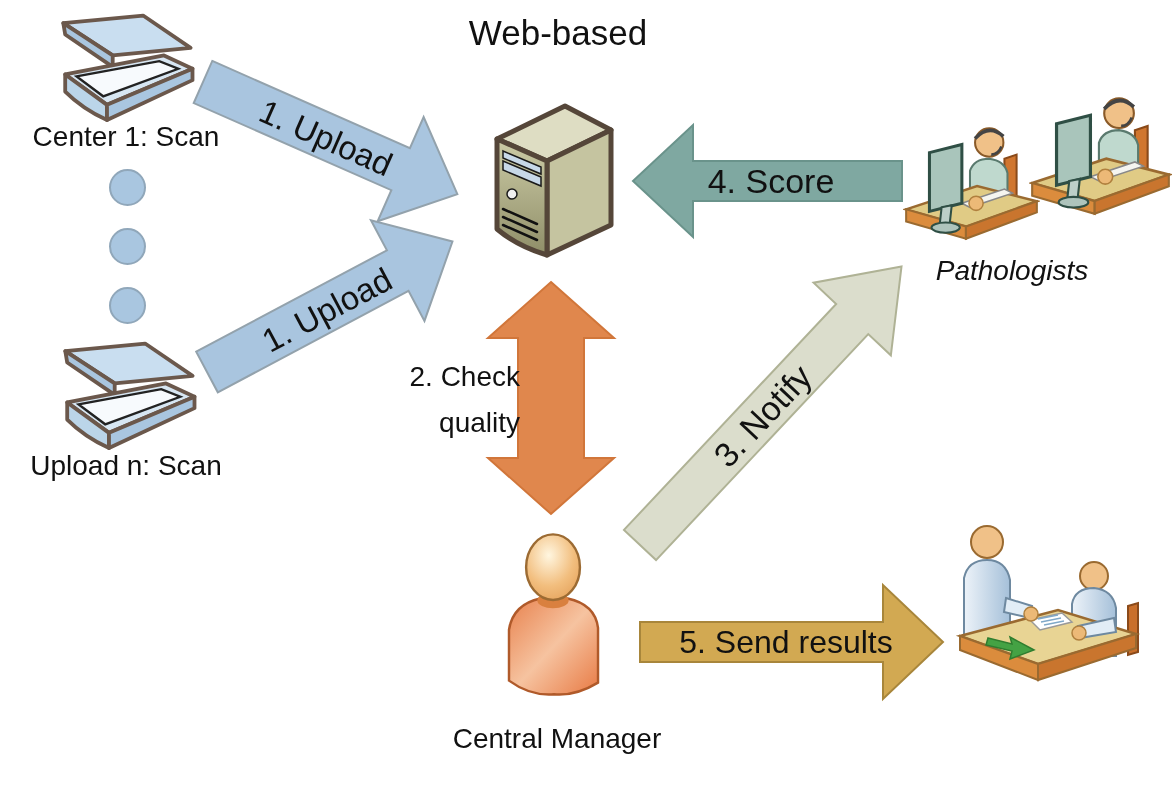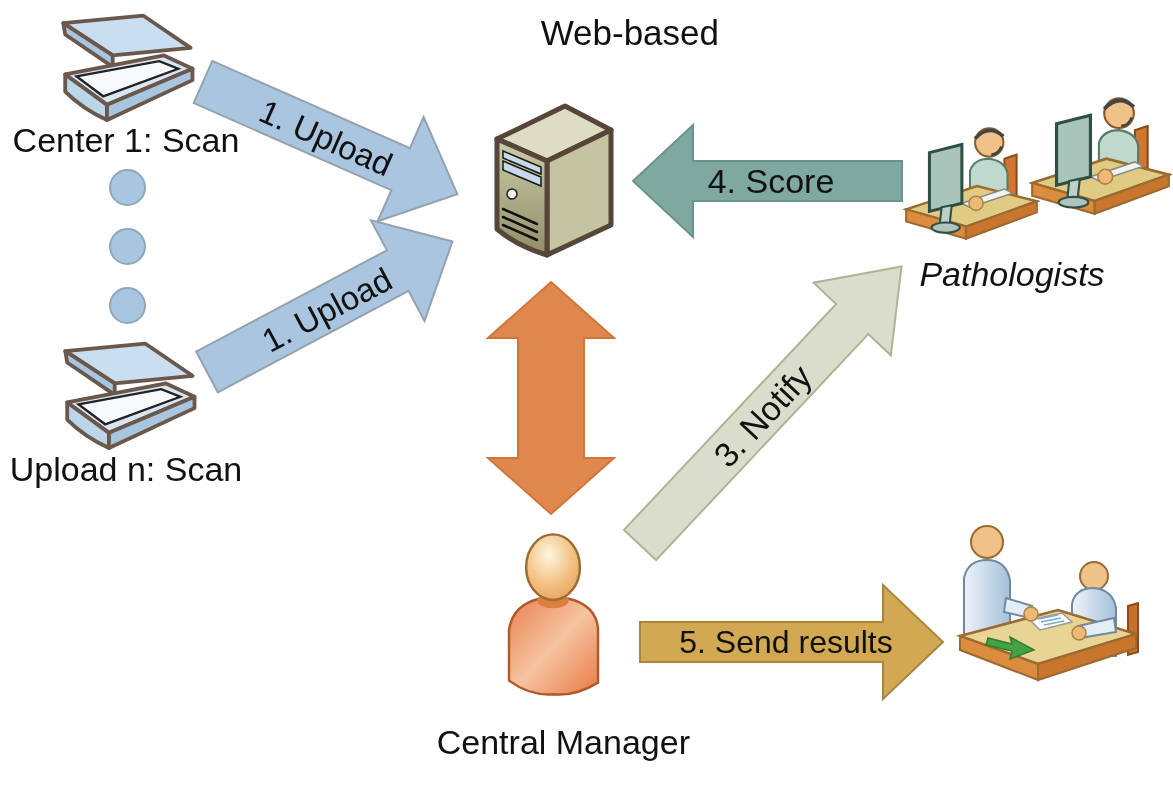--- a/index.html
+++ b/index.html
@@ -1,18 +1,18 @@
 <!DOCTYPE html>
 <html><head>
 <meta charset="utf-8">
 <style>
   html,body{margin:0;padding:0;background:#fff;}
   #canvas{position:relative;width:1173px;height:805px;background:#ffffff;overflow:hidden;
           font-family:"Liberation Sans",sans-serif;}
-  .lbl{position:absolute;color:#111;font-size:34px;line-height:1.18;text-align:center;white-space:nowrap;}
+  .lbl{position:absolute;color:#111;font-size:28px;line-height:1.18;text-align:center;white-space:nowrap;}
   svg{display:block;}
   svg text{font-family:"Liberation Sans",sans-serif;fill:#111;}
   .icon{position:absolute;}
   .dot{position:absolute;width:37px;height:37px;border-radius:50%;background:#A9C6E0;
        border:2px solid #90A7BA;box-sizing:border-box;}
   #arrow-layer{position:absolute;left:0;top:0;}
 </style>
 </head>
 <body>
 
@@ -69,21 +69,21 @@
       <polygon points="14,22 98,14 148,48 66,56" fill="#C9DEF0"></polygon>
       <polygon points="14,22 66,56 66,68 16,34" fill="#A9C6E0"></polygon>
       <polygon points="16,76 120,56 150,70 60,108" fill="#D7E6F2"></polygon>
       <path d="M16,76 L60,108 L60,124 Q34,112 16,94 Z" fill="#BBD5E9"></path>
       <polygon points="60,108 150,70 150,82 60,124" fill="#A9C6E0"></polygon>
     </g>
     <polygon points="28,78 115,62 135,70 56,99" fill="#F7FAFD" stroke="#222" stroke-width="2.5"></polygon>
   </svg>
   <div class="lbl" style="left:8px;top:449px;width:236px;">Upload n: Scan</div>
 
-  <div class="lbl" style="left:397px;top:11px;width:322px;font-size:35px;line-height:43px;text-align:right;">
+  <div class="lbl" style="left:397px;top:11px;width:322px;font-size:35px;line-height:43px;">
     <div>Web-based</div>
   </div>
 
   <svg class="icon" style="left:479px;top:95px;" width="146" height="172" viewBox="0 0 146 172">
     <defs>
       <linearGradient id="srvFront" x1="0" y1="0" x2="0" y2="1">
         <stop offset="0" stop-color="#CCCBA6"></stop>
         <stop offset="1" stop-color="#8F8E68"></stop>
       </linearGradient>
     </defs>
@@ -128,39 +128,43 @@
     <polygon points="3,102 62,119 62,131 3,114" fill="#DB8C3D" stroke="#9A6A30" stroke-width="2"></polygon>
     <polygon points="62,119 132,94 132,105 62,131" fill="#C9752E" stroke="#9A6A30" stroke-width="2"></polygon>
     <polygon points="58,96 100,82 108,86 66,100" fill="#F5F5F0" stroke="#888" stroke-width="1.5"></polygon>
     <polygon points="26,46 58,38 58,96 26,104" fill="#A9C5BB" stroke="#2F4F45" stroke-width="3"></polygon>
     <polygon points="38,100 48,98 46,116 36,118" fill="#BCCFC8" stroke="#2F4F45" stroke-width="2"></polygon>
     <ellipse cx="42" cy="120" rx="14" ry="5" fill="#AEC4BC" stroke="#2F4F45" stroke-width="2"></ellipse>
     <circle cx="72" cy="96" r="7" fill="#ECB977" stroke="#B0803E" stroke-width="1.5"></circle>
   </svg>
   <div class="lbl" style="left:905px;top:254px;width:214px;font-style:italic;">Pathologists</div>
 
+  <div class="lbl" style="left:340px;top:354px;width:180px;text-align:right;line-height:46px;">
+    <div>2. Check</div>
+    <div>quality</div>
+  </div>
 
   <svg class="icon" style="left:495px;top:528px;" width="118" height="181" viewBox="0 0 120 185">
     <defs>
       <radialGradient id="cmHead" cx="0.42" cy="0.32" r="0.85">
         <stop offset="0" stop-color="#FFF6E0"></stop>
         <stop offset="0.55" stop-color="#F2BE7E"></stop>
         <stop offset="1" stop-color="#E29B52"></stop>
       </radialGradient>
       <linearGradient id="cmBody" x1="0" y1="0" x2="1" y2="1">
         <stop offset="0" stop-color="#E8824E"></stop>
         <stop offset="0.5" stop-color="#F6C3A0"></stop>
         <stop offset="1" stop-color="#E87A44"></stop>
       </linearGradient>
     </defs>
     <path d="M14,104 Q18,78 46,72 L74,72 Q102,78 105,102 L105,158 Q82,172 60,170 Q36,172 14,156 Z" fill="url(#cmBody)" stroke="#B05A2A" stroke-width="2.5"></path>
     <ellipse cx="59" cy="74" rx="16" ry="8" fill="#D9803F"></ellipse>
     <ellipse cx="59" cy="40" rx="27.5" ry="33.5" fill="url(#cmHead)" stroke="#9C6B33" stroke-width="2.5"></ellipse>
   </svg>
-  <div class="lbl" style="left:424px;top:722px;width:266px;text-align:right;">Central Manager</div>
+  <div class="lbl" style="left:424px;top:722px;width:266px;">Central Manager</div>
 
   <svg class="icon" style="left:932px;top:518px;" width="212" height="198" viewBox="0 0 212 198">
     <defs>
       <linearGradient id="toBody" x1="0" y1="0" x2="1" y2="0">
         <stop offset="0" stop-color="#EDF3F9"></stop>
         <stop offset="1" stop-color="#A5C0D9"></stop>
       </linearGradient>
     </defs>
 
     <circle cx="55" cy="24" r="16" fill="#F0C188" stroke="#9A6A30" stroke-width="2"></circle>

